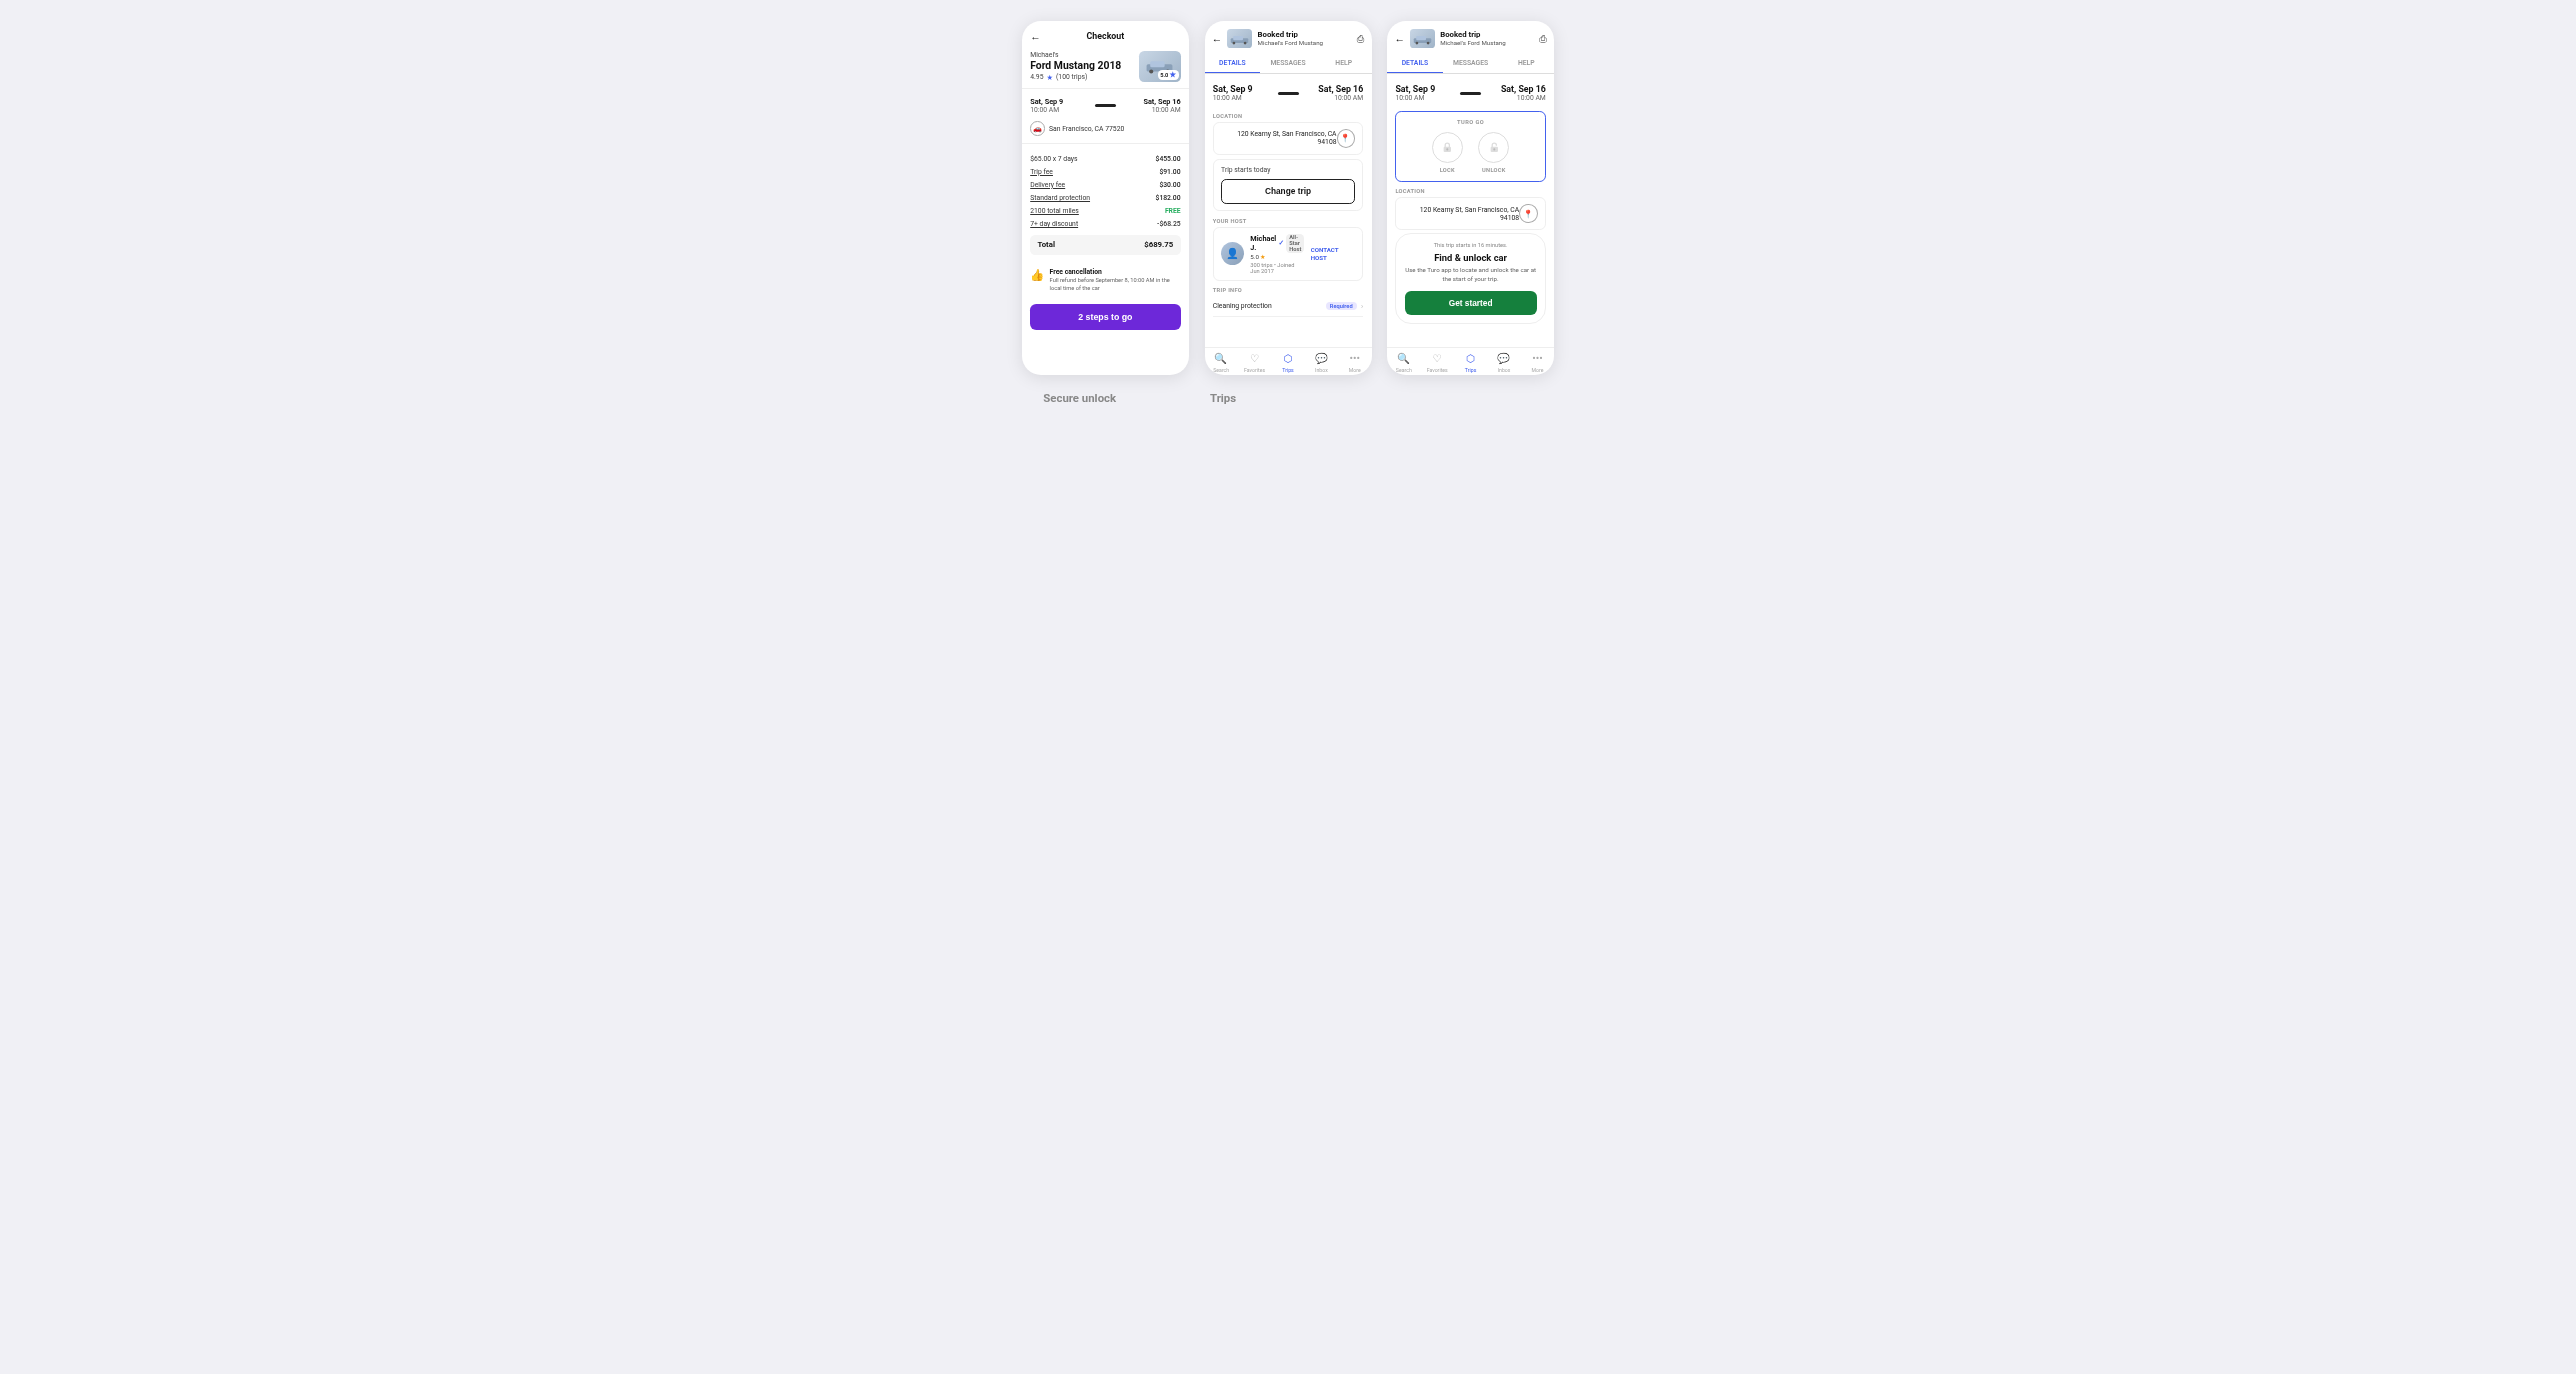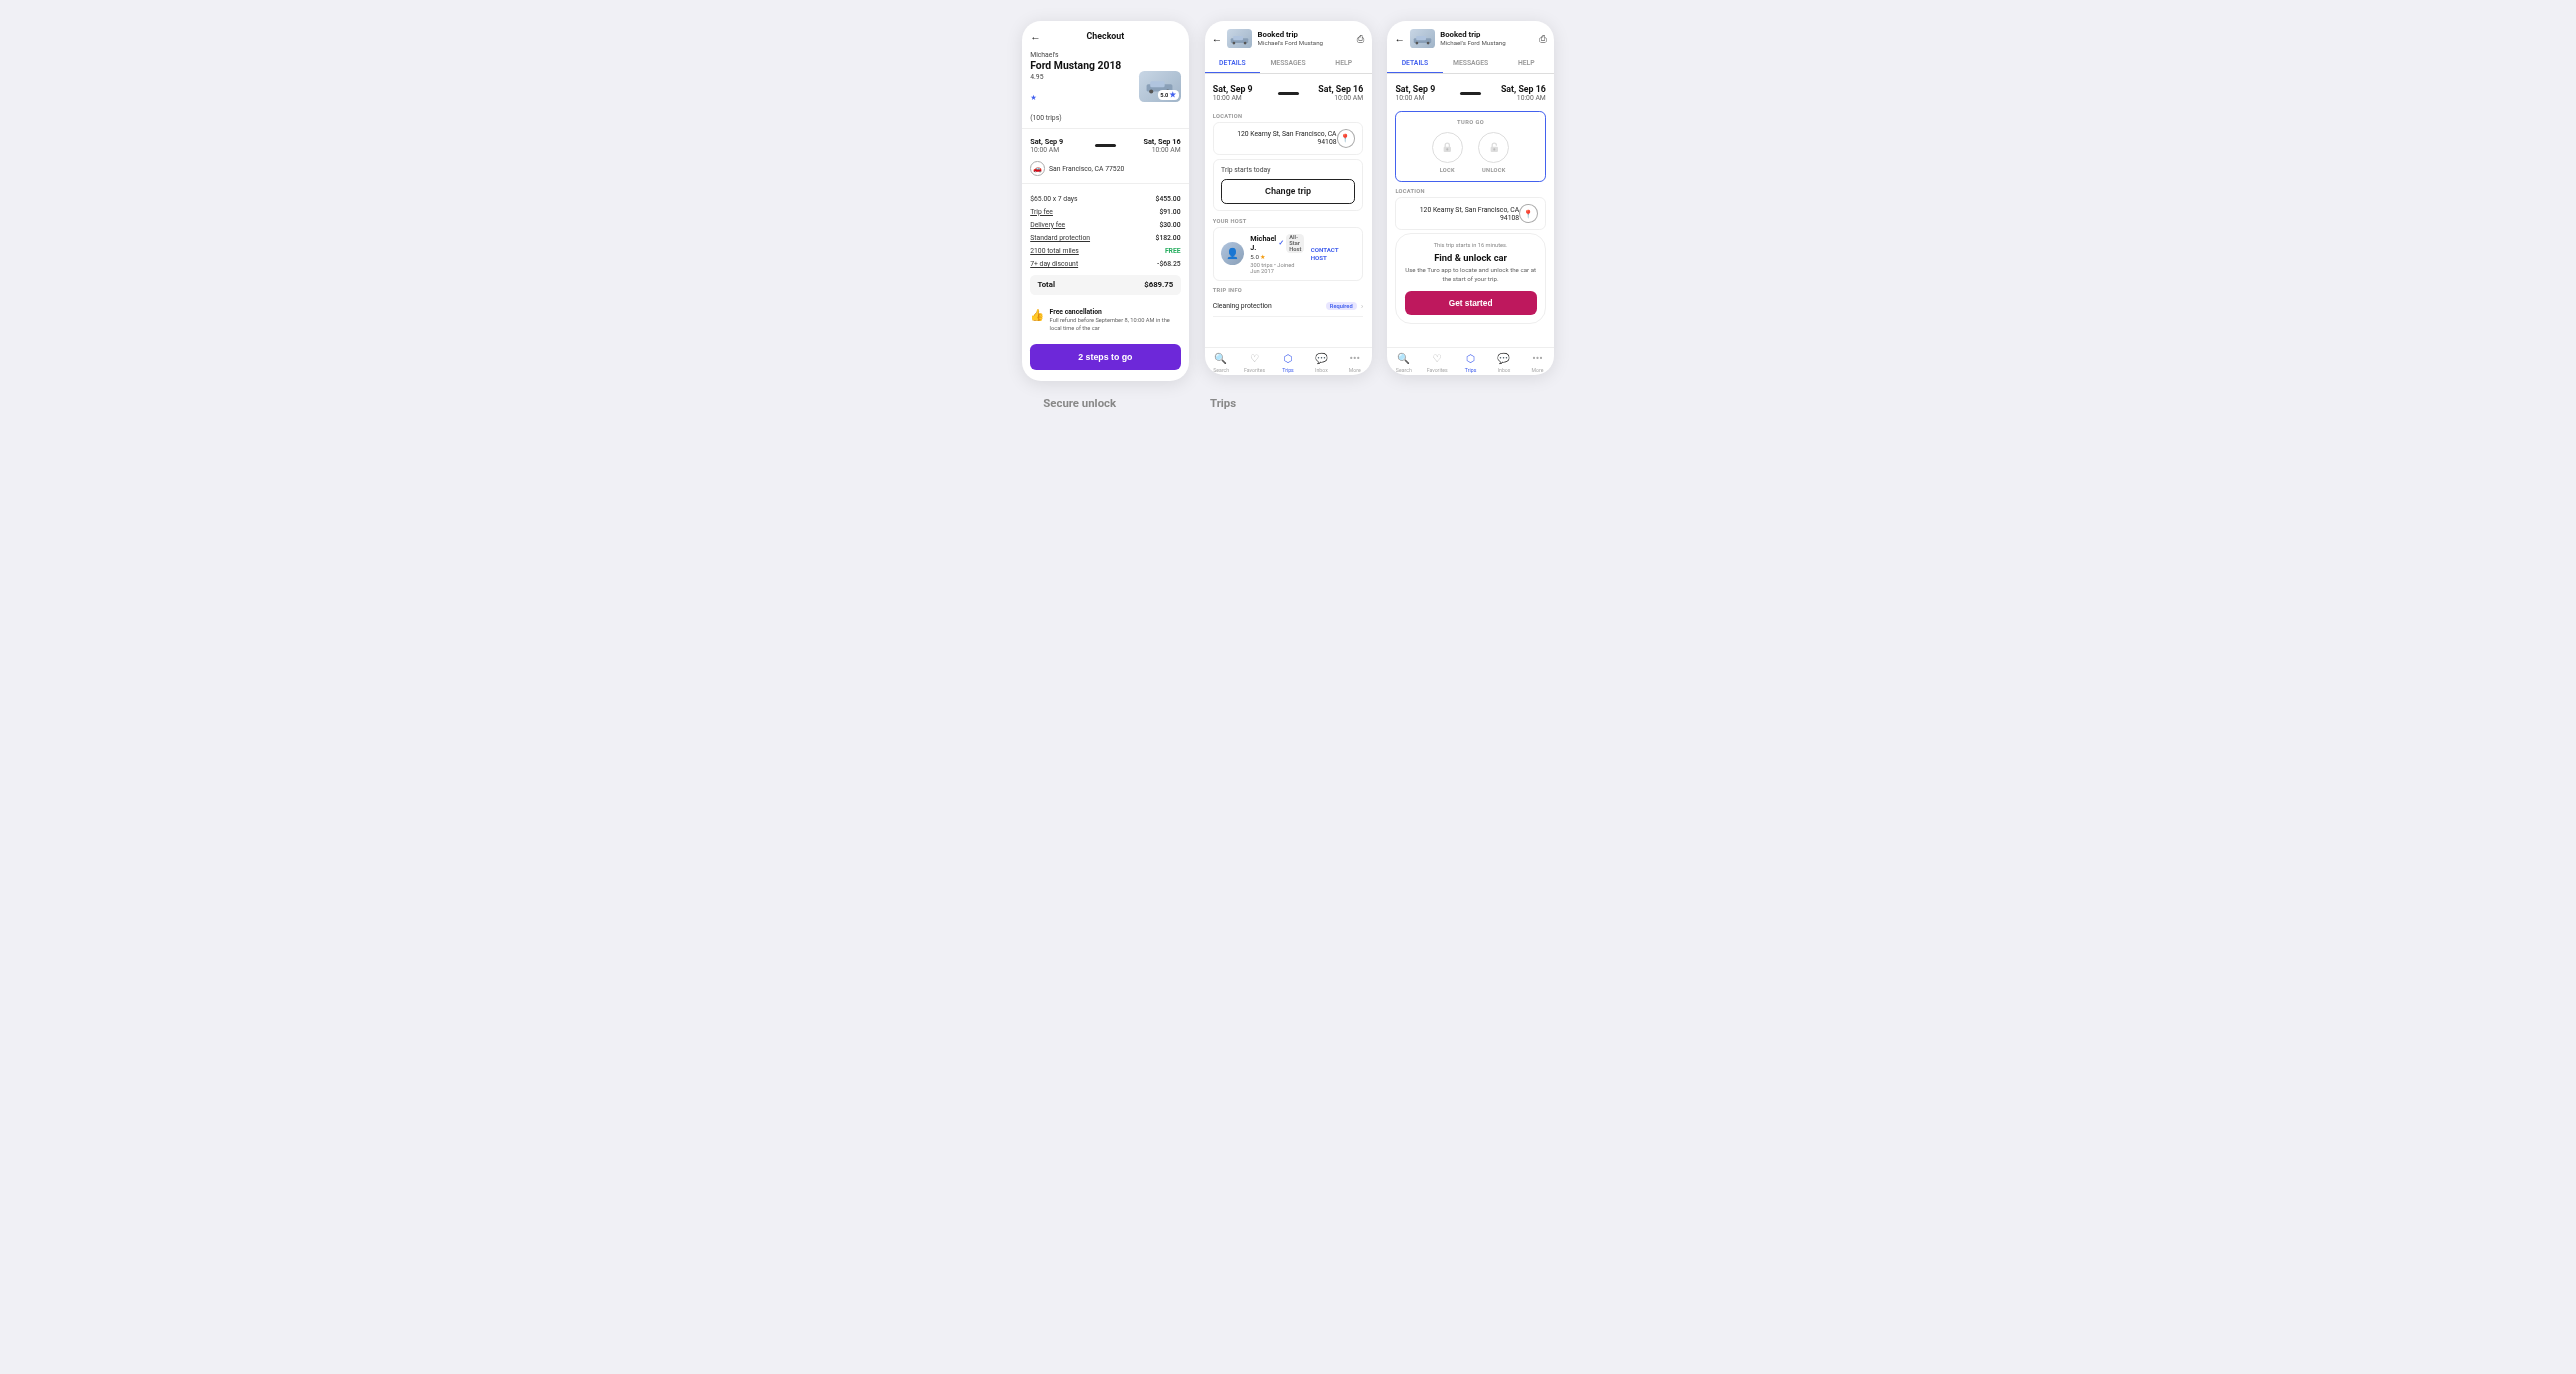--- a/index.html
+++ b/index.html
@@ -61,23 +61,22 @@
     .phone1-car-info .car-text .car-name {
       font-size: 10.4px;
       font-weight: 700;
       color: #111;
     }
     .phone1-car-info .car-text .rating {
       font-size: 6.8px;
       color: #444;
       display: flex;
       align-items: flex-start;
-      gap: 12px;
+      gap: 3px;
       margin-top: 1px;
-      flex-direction: column;
     }
     .star-blue { color: #4361ee; font-size: 7.3px; }
     .car-thumb {
       width: 42px;
       height: 31px;
       border-radius: 5.2px;
       background: linear-gradient(135deg, #c8d6e5 0%, #a0b4c8 100%);
       position: relative;
       overflow: hidden;
       display: flex;
@@ -356,21 +355,21 @@
       border-radius: 16px;
       padding: 7.3px 8.3px;
       margin: 3.1px 0;
       text-align: center;
     }
     .starts-soon { font-size: 5.7px; color: #888; margin-bottom: 4.2px; }
     .find-unlock-title { font-size: 9.4px; font-weight: 700; color: #111; margin-bottom: 3.1px; }
     .find-unlock-desc { font-size: 6.2px; color: #666; line-height: 1.5; margin-bottom: 6.2px; }
     .get-started-btn {
       width: 100%;
-      background: #be185d;
+      background: #15803d;
       color: #fff;
       border: none;
       border-radius: 6.2px;
       padding: 7.3px;
       font-size: 8.3px;
       font-weight: 700;
       cursor: pointer;
     }
     
     .bottom-labels {

